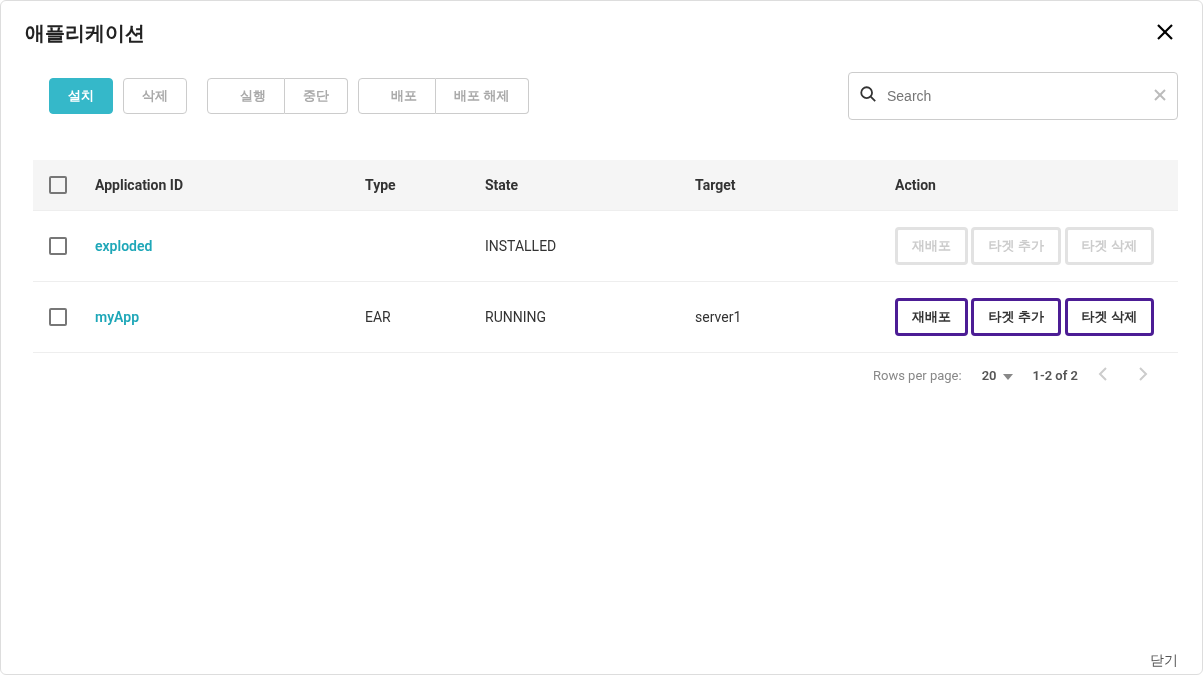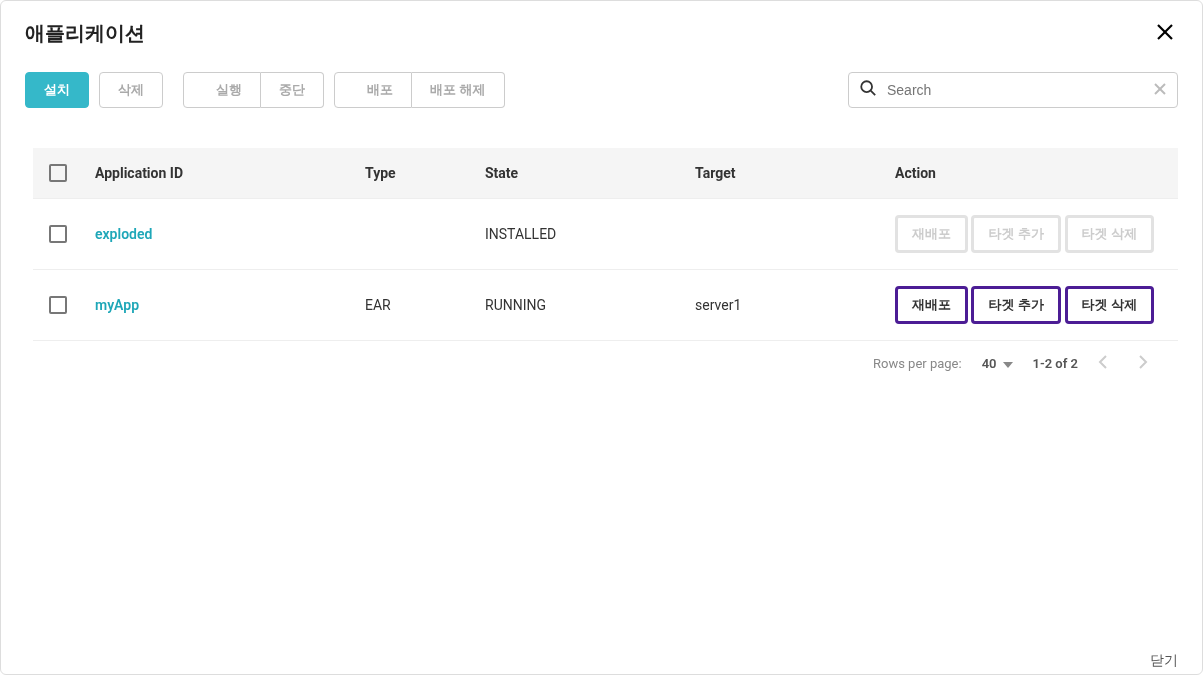--- a/index.html
+++ b/index.html
@@ -55,20 +55,21 @@
     padding: 8px 18px;
     border: 1px solid #ccc;
     background: #fff;
     color: #555;
     cursor: pointer;
   }
   .btn.primary {
     background: #35b8c9;
     border-color: #35b8c9;
     color: #fff;
+    margin-left: 24px;
   }
   .btn.disabled {
     color: #aaa;
     cursor: default;
   }
   .btn-group {
     display: inline-flex;
   }
   .btn-group .btn {
     border-radius: 0;
@@ -84,21 +85,21 @@
   }
   .btn-group .btn + .btn {
     border-left: none;
   }
   .spacer { flex: 1; }
   .search-box {
     display: flex;
     align-items: center;
     border: 1px solid #ccc;
     border-radius: 4px;
-    padding: 6px 10px;
+    padding: 12px 10px;
     width: 330px;
     gap: 10px;
   }
   .search-box input {
     flex: 1;
     border: none;
     outline: none;
     font-size: 14px;
     color: #555;
   }
@@ -296,21 +297,21 @@
             <button class="action-btn">타겟 추가</button>
             <button class="action-btn">타겟 삭제</button>
           </td>
         </tr>
       </tbody>
     </table>
 
     <div class="pagination">
       <span>Rows per page:</span>
       <span class="rows-select">
-        <span>40</span>
+        <span>20</span>
         <span>
           <svg width="10" height="6" viewBox="0 0 10 6" fill="#888">
               <polygon points="0,0 10,0 5,6"></polygon>
             </svg>
         </span>
       </span>
       <span style="color:#555;font-weight:600;">1-2 of 2</span>
       <div class="page-nav">
         <button class="page-nav-btn">
           <span>

